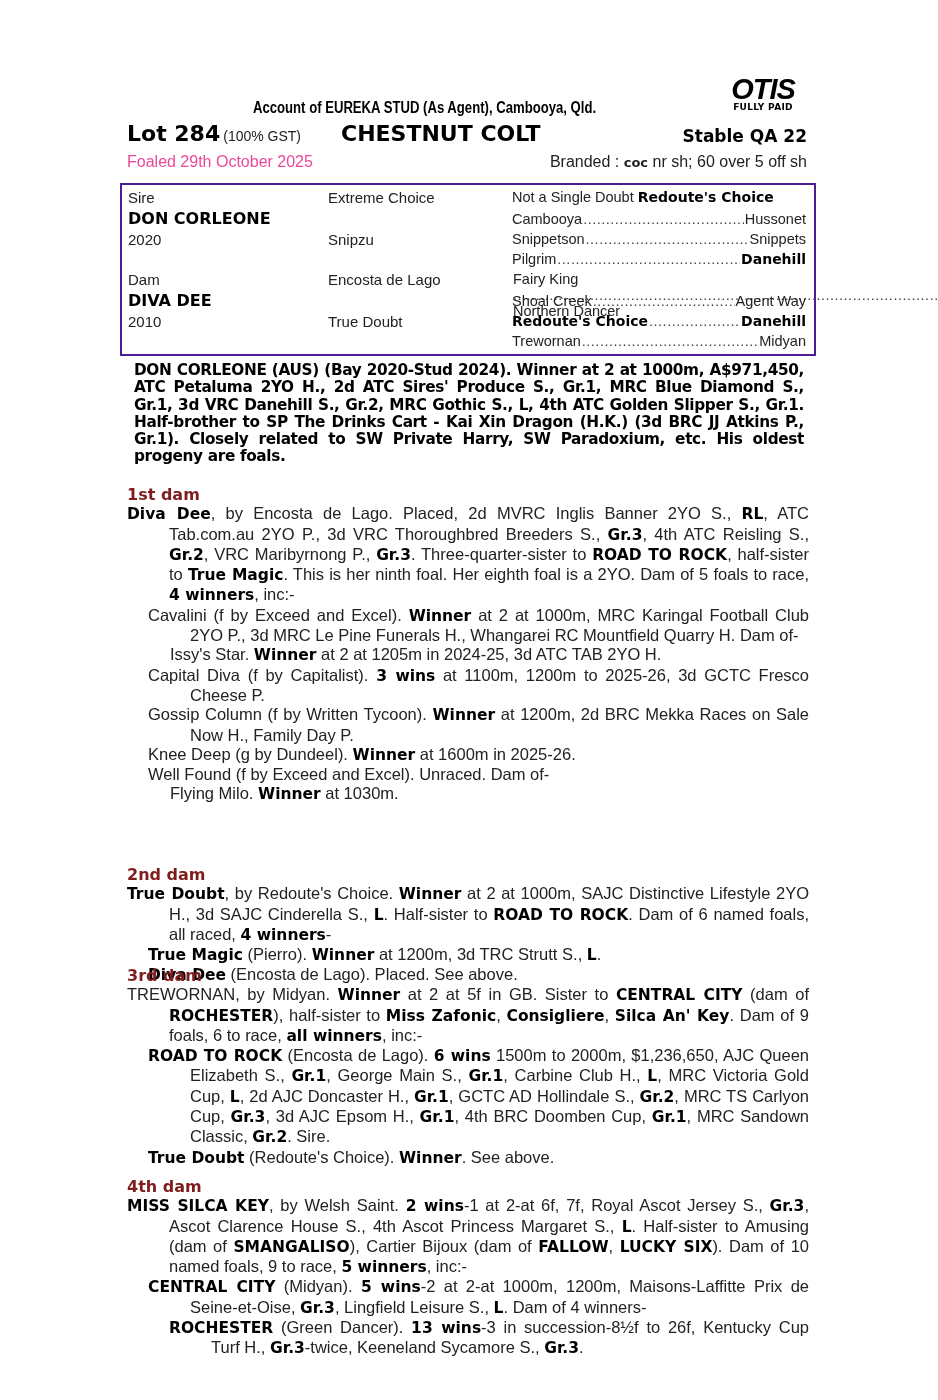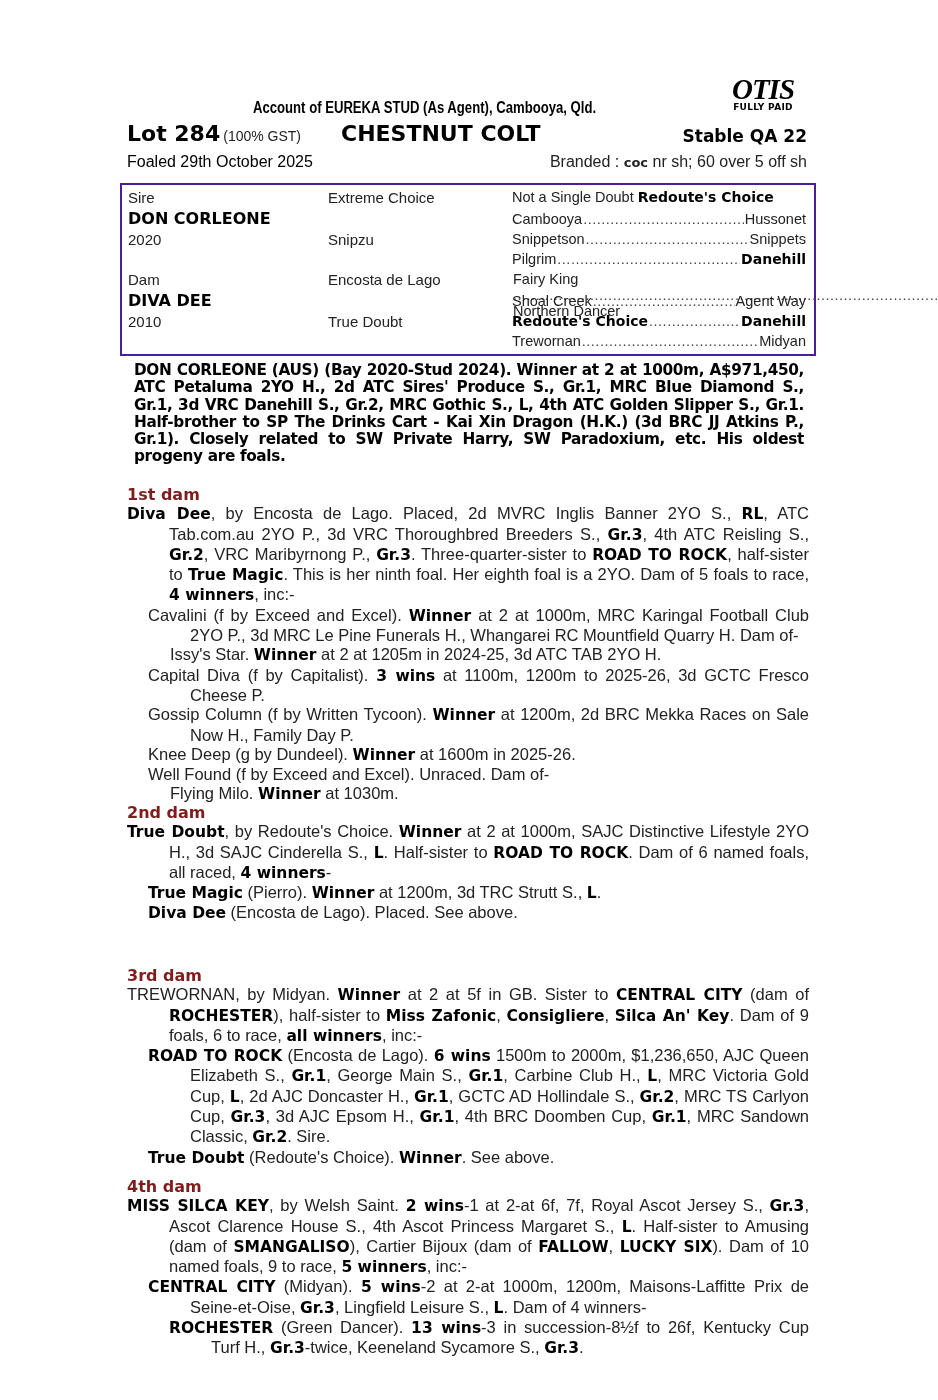--- a/index.html
+++ b/index.html
@@ -1,31 +1,31 @@
 <!DOCTYPE html>
 <html><head>
   <meta charset="utf-8">
   <style>
     html, body { margin: 0; padding: 0; background: #ffffff; }
     body { width: 938px; height: 1400px; position: relative; color: #000; font-family: "Liberation Sans", sans-serif; overflow: hidden; }
     .page { position: absolute; left: 0; top: 0; width: 938px; height: 1400px; }
 
     .logo { position: absolute; left: 720px; top: 76px; width: 86px; text-align: center; }
-    .logo-mark { font-family: Liberation Serif, serif; font-weight: bold; font-size: 29px; line-height: 26px; letter-spacing: -1px; font-style: italic; }
+    .logo-mark { font-family: Liberation Sans, sans-serif; font-weight: bold; font-size: 29px; line-height: 26px; letter-spacing: -1px; font-style: italic; }
     .logo-sub { font-family: "DejaVu Sans", sans-serif; font-weight: bold; font-size: 9px; line-height: 11px; letter-spacing: 0.3px; }
 
     .account { position: absolute; left: 253px; top: 99px; font-family: "Liberation Sans", sans-serif; font-weight: bold; font-size: 16px; transform: scaleX(0.82); transform-origin: left top; white-space: nowrap; }
 
     .lotline { position: absolute; left: 127px; top: 121px; width: 680px; height: 30px; white-space: nowrap; }
     .lot-num { font-family: "DejaVu Sans", sans-serif; font-weight: bold; font-size: 22px; }
     .gst { font-size: 14px; color: #222; margin-left: 3px; }
     .desc { font-family: "DejaVu Sans", sans-serif; font-weight: bold; font-size: 22px; position: absolute; left: 214px; top: 0; }
     .stable { font-family: "DejaVu Sans", sans-serif; font-weight: bold; font-size: 17px; position: absolute; right: 0; top: 5px; }
 
-    .foaled { position: absolute; left: 127px; top: 153px; font-size: 16px; color: #000000; }
+    .foaled { position: absolute; left: 127px; top: 153px; font-size: 16px; color: #ec4899; }
     .branded { position: absolute; right: 131px; top: 153px; font-size: 16px; color: #222; white-space: nowrap; }
     .brand-sym { font-family: "DejaVu Sans", sans-serif; font-weight: bold; font-size: 13px; }
 
     .pedigree { position: absolute; left: 120px; top: 183px; width: 692px; height: 169px; border: 2px solid #4c1d95; }
     .ped-cell { position: absolute; white-space: nowrap; font-size: 15px; color: #222; }
     .ped-strong { font-family: "DejaVu Sans", sans-serif; font-weight: bold; font-size: 16px; color: #000; }
     .anc { position: absolute; left: 390px; width: 294px; font-size: 14.5px; color: #222; display: flex; align-items: baseline; white-space: nowrap; }
     .anc .dots { flex: 1; overflow: hidden; color: #444; margin: 0 1px; }
     .anc .dots::before { content: "......................................................................................................"; letter-spacing: 0.5px; }
     .anc b { font-family: "DejaVu Sans", sans-serif; font-weight: bold; color: #000; font-size: 14px; }
@@ -125,21 +125,21 @@
       <div class="sec-title">1st dam</div>
       <div class="entry e0"><b>Diva Dee</b>, by Encosta de Lago. Placed, 2d MVRC Inglis Banner 2YO S., <b>RL</b>, ATC Tab.com.au 2YO P., 3d VRC Thoroughbred Breeders S., <b>Gr.3</b>, 4th ATC Reisling S., <b>Gr.2</b>, VRC Maribyrnong P., <b>Gr.3</b>. Three-quarter-sister to <b>ROAD TO ROCK</b>, half-sister to <b>True Magic</b>. This is her ninth foal. Her eighth foal is a 2YO. Dam of 5 foals to race, <b>4 winners</b>, inc:-</div>
       <div class="entry e1">Cavalini (f by Exceed and Excel). <b>Winner</b> at 2 at 1000m, MRC Karingal Football Club 2YO P., 3d MRC Le Pine Funerals H., Whangarei RC Mountfield Quarry H. Dam of-</div>
       <div class="entry e1b" style="padding-left: 43px;">Issy's Star. <b>Winner</b> at 2 at 1205m in 2024-25, 3d ATC TAB 2YO H.</div>
       <div class="entry e1">Capital Diva (f by Capitalist). <b>3 wins</b> at 1100m, 1200m to 2025-26, 3d GCTC Fresco Cheese P.</div>
       <div class="entry e1">Gossip Column (f by Written Tycoon). <b>Winner</b> at 1200m, 2d BRC Mekka Races on Sale Now H., Family Day P.</div>
       <div class="entry e1">Knee Deep (g by Dundeel). <b>Winner</b> at 1600m in 2025-26.</div>
       <div class="entry e1">Well Found (f by Exceed and Excel). Unraced. Dam of-</div>
       <div class="entry e1b" style="padding-left: 43px;">Flying Milo. <b>Winner</b> at 1030m.</div>
     </div>
-  <div class="section" style="top:803px;">
+  <div class="section" style="top:865px;">
       <div class="sec-title">2nd dam</div>
       <div class="entry e0"><b>True Doubt</b>, by Redoute's Choice. <b>Winner</b> at 2 at 1000m, SAJC Distinctive Lifestyle 2YO H., 3d SAJC Cinderella S., <b>L</b>. Half-sister to <b>ROAD TO ROCK</b>. Dam of 6 named foals, all raced, <b>4 winners</b>-</div>
       <div class="entry e1"><b>True Magic</b> (Pierro). <b>Winner</b> at 1200m, 3d TRC Strutt S., <b>L</b>.</div>
       <div class="entry e1"><b>Diva Dee</b> (Encosta de Lago). Placed. See above.</div>
     </div>
   <div class="section" style="top:966px;">
       <div class="sec-title">3rd dam</div>
       <div class="entry e0">TREWORNAN, by Midyan. <b>Winner</b> at 2 at 5f in GB. Sister to <b>CENTRAL CITY</b> (dam of <b>ROCHESTER</b>), half-sister to <b>Miss Zafonic</b>, <b>Consigliere</b>, <b>Silca An' Key</b>. Dam of 9 foals, 6 to race, <b>all winners</b>, inc:-</div>
       <div class="entry e1"><b>ROAD TO ROCK</b> (Encosta de Lago). <b>6 wins</b> 1500m to 2000m, $1,236,650, AJC Queen Elizabeth S., <b>Gr.1</b>, George Main S., <b>Gr.1</b>, Carbine Club H., <b>L</b>, MRC Victoria Gold Cup, <b>L</b>, 2d AJC Doncaster H., <b>Gr.1</b>, GCTC AD Hollindale S., <b>Gr.2</b>, MRC TS Carlyon Cup, <b>Gr.3</b>, 3d AJC Epsom H., <b>Gr.1</b>, 4th BRC Doomben Cup, <b>Gr.1</b>, MRC Sandown Classic, <b>Gr.2</b>. Sire.</div>
       <div class="entry e1"><b>True Doubt</b> (Redoute's Choice). <b>Winner</b>. See above.</div>

